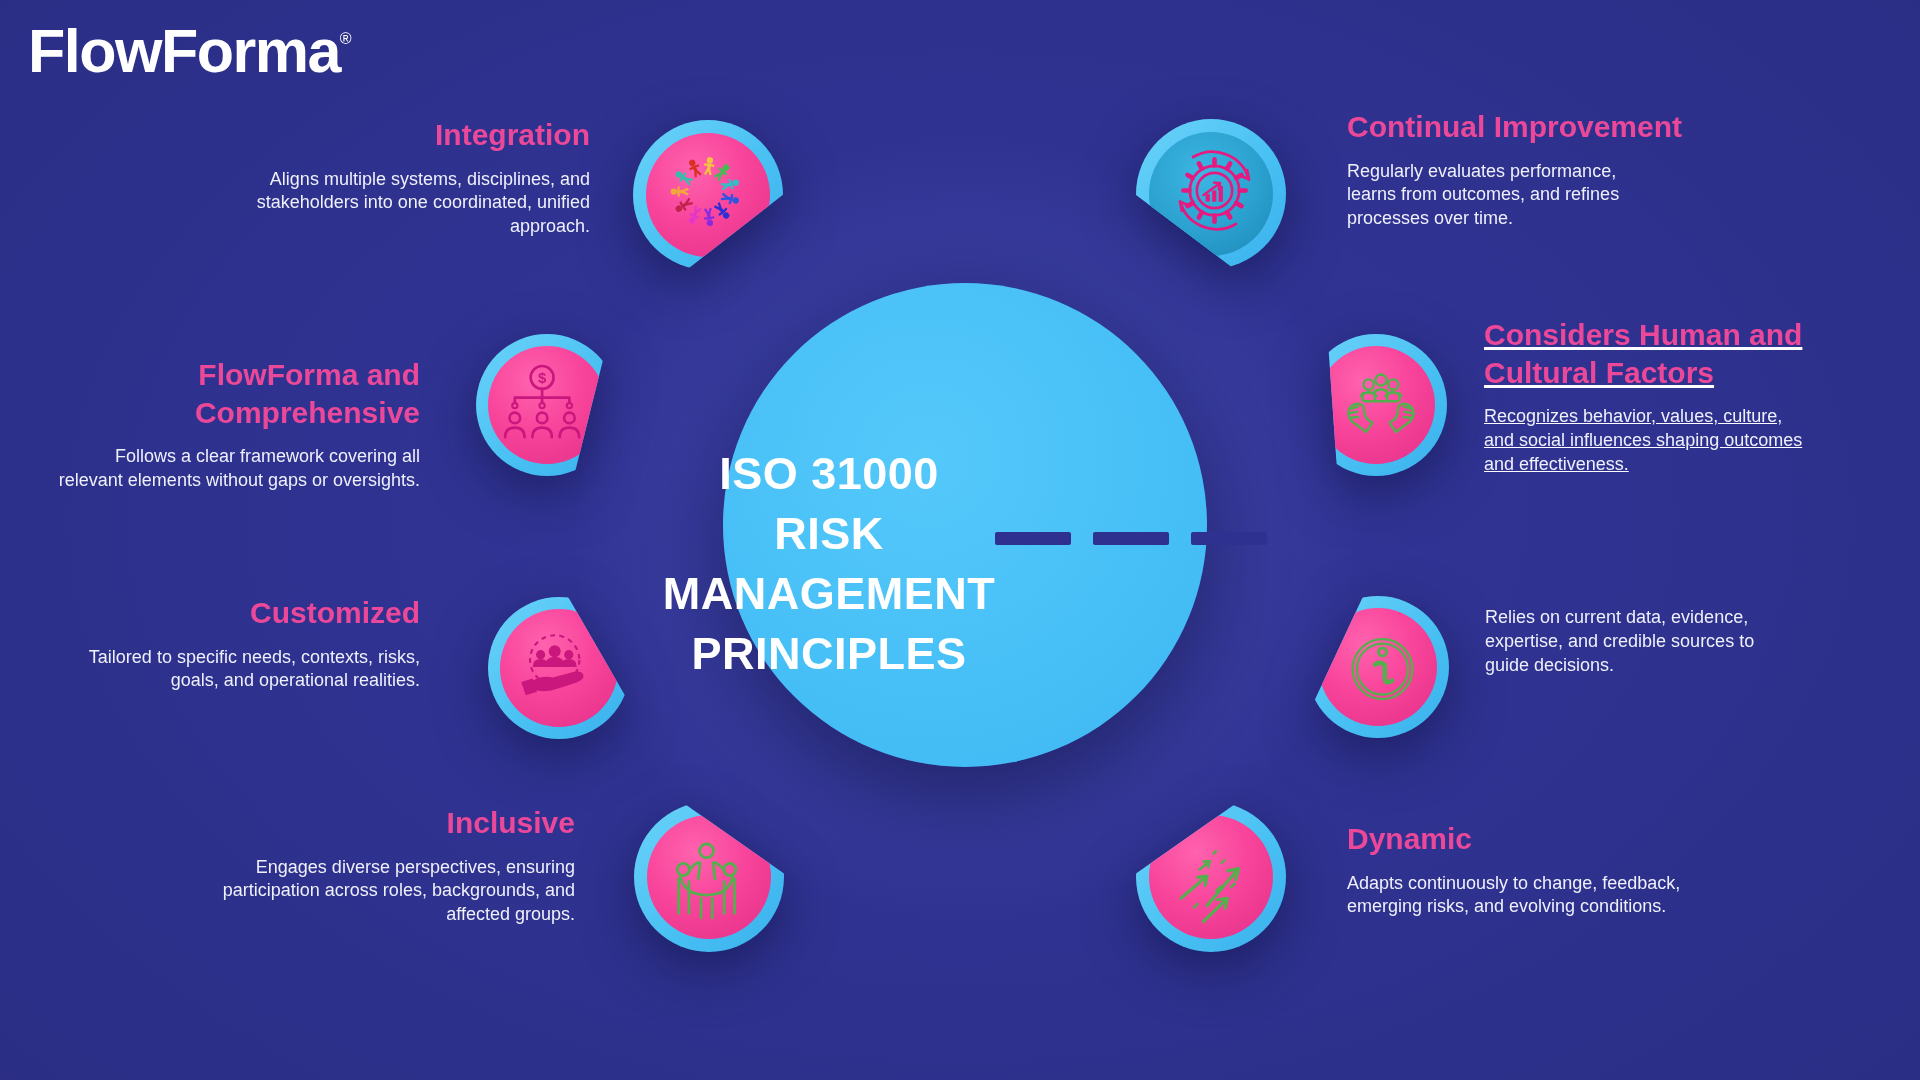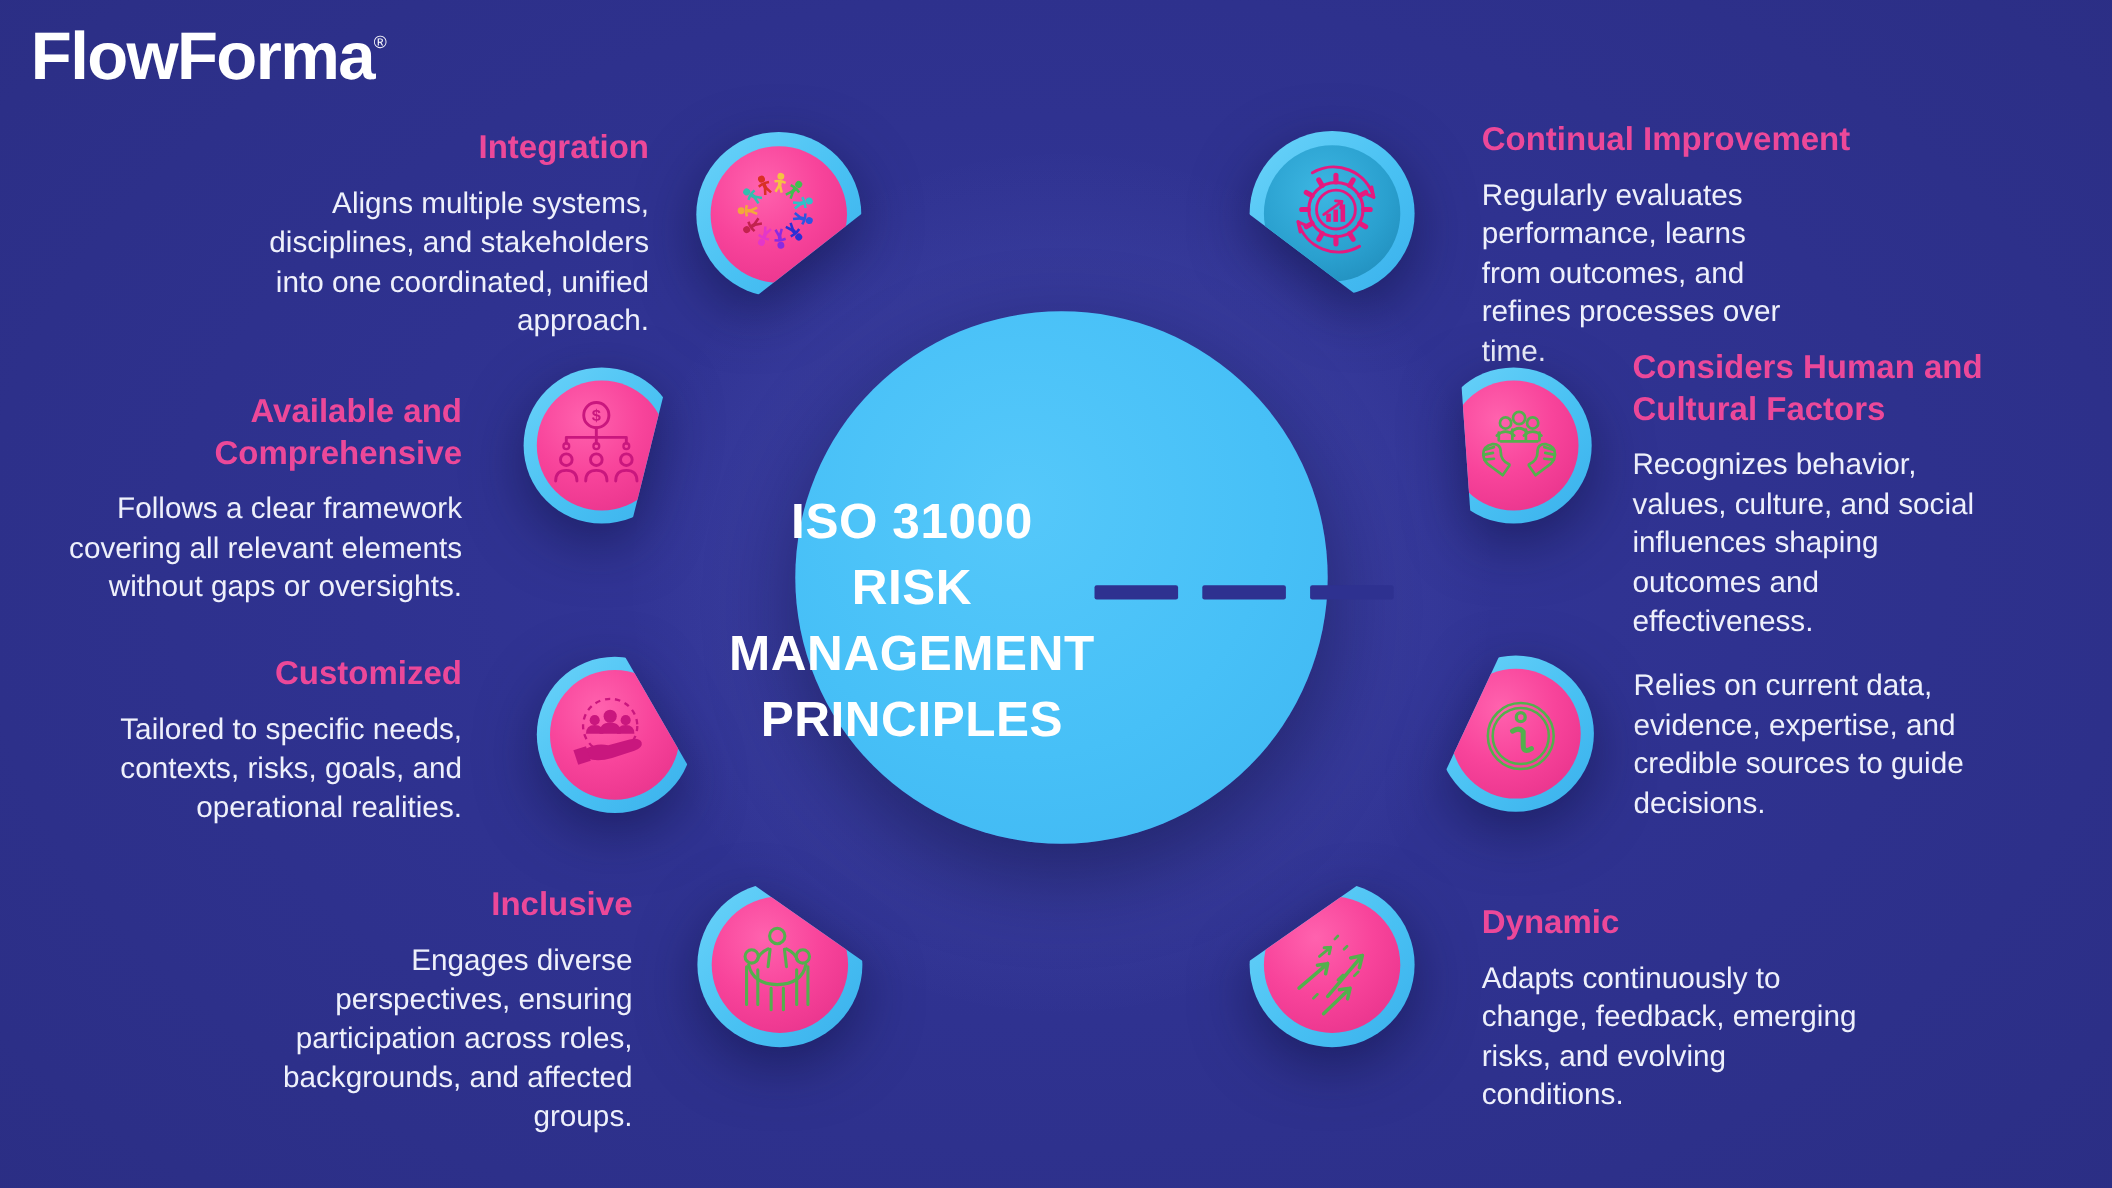--- a/index.html
+++ b/index.html
@@ -20,29 +20,29 @@
     background:radial-gradient(circle at 42% 36%, #55c8fa 0%, #47c0f7 55%, #3eb6f1 100%);
     box-shadow:0 28px 80px rgba(8,10,48,.45);
     display:flex;flex-direction:row;align-items:center;justify-content:center;}
   .center-title{margin-top:78px;text-align:center;color:#ffffff;font-weight:700;
     font-size:45px;line-height:60px;letter-spacing:.5px;}
   .dash-row{display:flex;gap:22px;margin-top:26px;}
   .dash{width:76px;height:13px;border-radius:2px;background:#2e3190;}
   
   .p-text{color:#ffffff;}
   .p-text h2{margin:0 0 14px 0;font-size:30px;line-height:1.25;font-weight:700;color:#ec4899;}
-  .p-text p{margin:0;font-size:27px;line-height:1.32;font-weight:400;color:#eef0fb;}
+  .p-text p{margin:0;font-size:18px;line-height:1.32;font-weight:400;color:#eef0fb;}
   .t-right{text-align:right;}
   .t-right p{margin-left:auto;}
   #text-integration{right:1330px;top:116px;width:430px;} #text-integration p{max-width:352px;}
   #text-structured {right:1500px;top:356px;width:420px;} #text-structured p{max-width:368px;}
   #text-customized {right:1500px;top:594px;width:420px;} #text-customized p{max-width:336px;}
   #text-inclusive  {right:1345px;top:804px;width:430px;} #text-inclusive p{max-width:358px;}
   #text-continual  {left:1347px;top:108px;width:380px;}  #text-continual p{max-width:298px;}
-  #text-considers  {left:1484px;top:316px;width:360px;}  #text-considers p{max-width:326px;}
+  #text-considers  {left:1484px;top:316px;width:360px;text-decoration:underline;}  #text-considers p{max-width:326px;}
   #text-uses       {left:1485px;top:606px;width:360px;}  #text-uses p{max-width:310px;}
   #text-dynamic    {left:1347px;top:820px;width:400px;}  #text-dynamic p{max-width:348px;}
   
   .badge{position:absolute;filter:drop-shadow(0 16px 26px rgba(10,12,55,.5));}
   .badge-clip{width:100%;height:100%;position:relative;}
   .badge-ring{position:absolute;inset:0;border-radius:50%;
     background:linear-gradient(135deg,#6bd3f9 0%,#49c1f3 55%,#3ab0ec 100%);}
   .badge-inner{position:absolute;inset:8.5%;border-radius:50%;
     background:radial-gradient(circle at 38% 30%, #ff62ae 0%, #f8449b 45%, #ef3a92 70%, #e02f88 100%);}
   .badge-inner.teal{background:radial-gradient(circle at 42% 34%, #3cb6e2 0%, #2aa0cf 55%, #1d86b5 100%);}
@@ -75,21 +75,21 @@
     <div class="dash"></div>
     <div class="dash"></div>
   </div>
 </div>
 
 <div class="abs p-text t-right" id="text-integration">
   <h2>Integration</h2>
   <p>Aligns multiple systems, disciplines, and stakeholders into one coordinated, unified approach.</p>
 </div>
 <div class="abs p-text t-right" id="text-structured">
-  <h2>Available and Comprehensive</h2>
+  <h2>FlowForma and Comprehensive</h2>
   <p>Follows a clear framework covering all relevant elements without gaps or oversights.</p>
 </div>
 <div class="abs p-text t-right" id="text-customized">
   <h2>Customized</h2>
   <p>Tailored to specific needs, contexts, risks, goals, and operational realities.</p>
 </div>
 <div class="abs p-text t-right" id="text-inclusive">
   <h2>Inclusive</h2>
   <p>Engages diverse perspectives, ensuring participation across roles, backgrounds, and affected groups.</p>
 </div>

